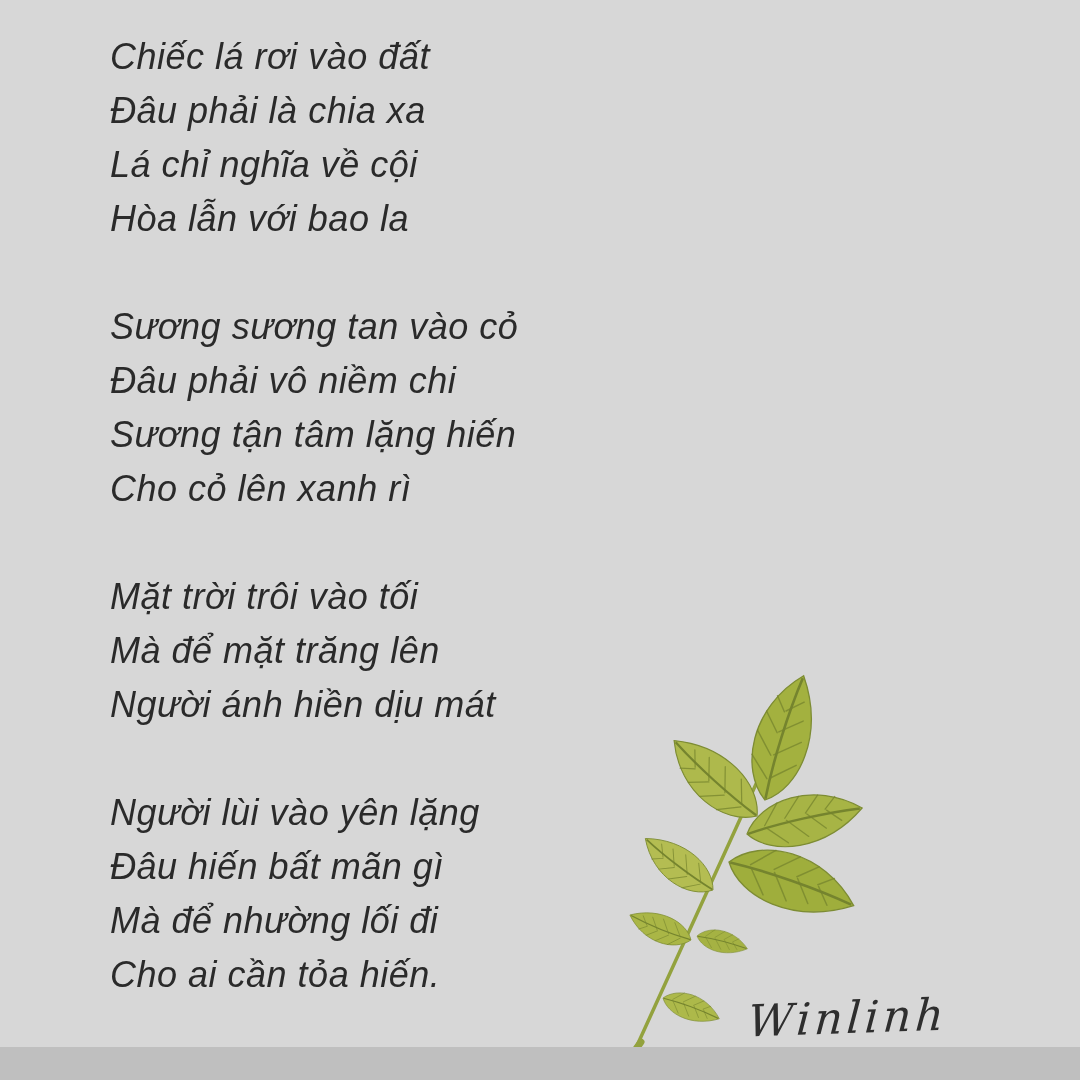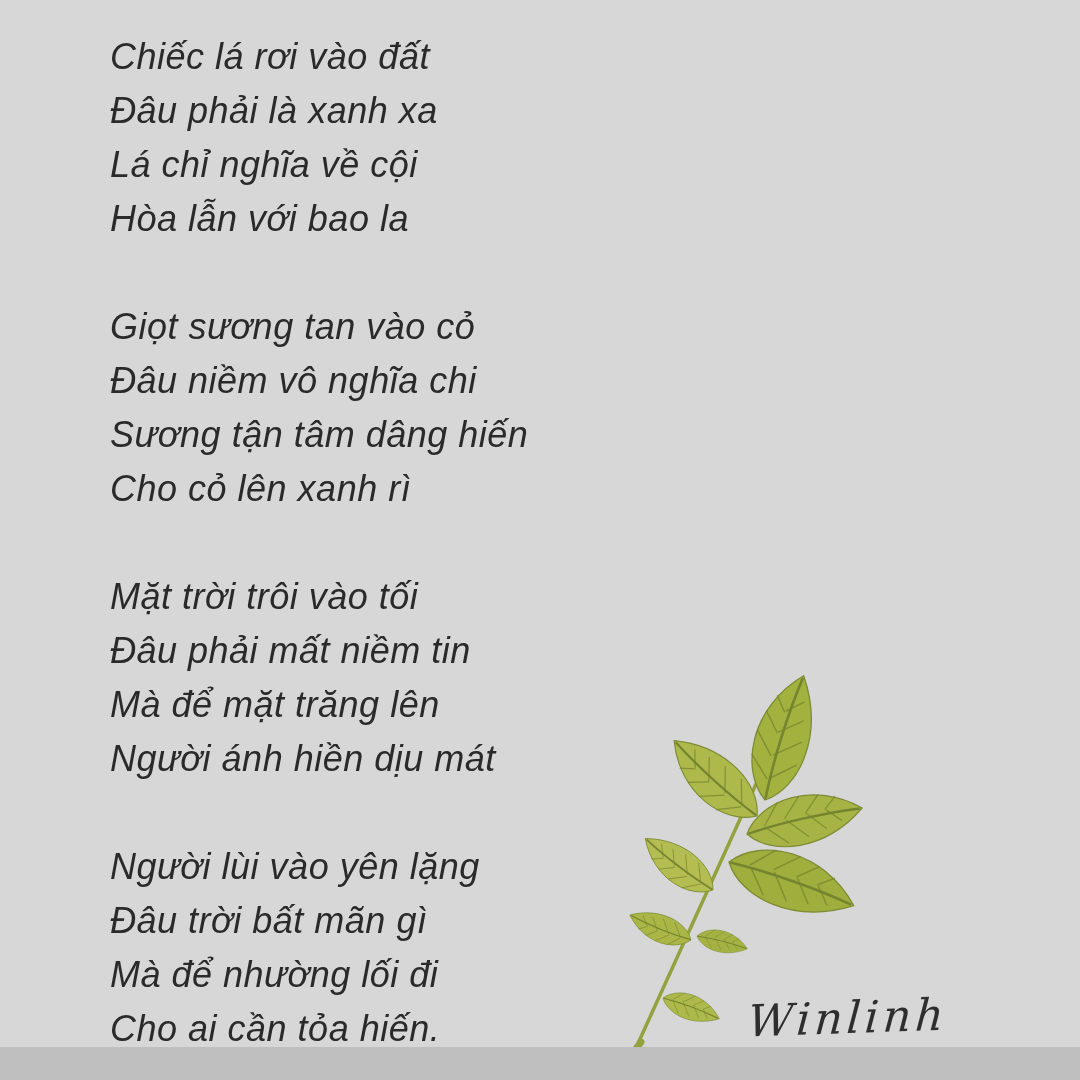--- a/index.html
+++ b/index.html
@@ -54,39 +54,38 @@
   }
 </style>
 </head>
 <body>
 
 <div class="canvas">
 
   <div class="poem">
     <div class="stanza">
       <p>Chiếc lá rơi vào đất</p>
-      <p>Đâu phải là xanh xa</p>
+      <p>Đâu phải là chia xa</p>
       <p>Lá chỉ nghĩa về cội</p>
       <p>Hòa lẫn với bao la</p>
     </div>
     <div class="stanza">
-      <p>Giọt sương tan vào cỏ</p>
-      <p>Đâu niềm vô nghĩa chi</p>
-      <p>Sương tận tâm dâng hiến</p>
+      <p>Sương sương tan vào cỏ</p>
+      <p>Đâu phải vô niềm chi</p>
+      <p>Sương tận tâm lặng hiến</p>
       <p>Cho cỏ lên xanh rì</p>
     </div>
     <div class="stanza">
       <p>Mặt trời trôi vào tối</p>
-      <p>Đâu phải mất niềm tin</p>
       <p>Mà để mặt trăng lên</p>
       <p>Người ánh hiền dịu mát</p>
     </div>
     <div class="stanza">
       <p>Người lùi vào yên lặng</p>
-      <p>Đâu trời bất mãn gì</p>
+      <p>Đâu hiến bất mãn gì</p>
       <p>Mà để nhường lối đi</p>
       <p>Cho ai cần tỏa hiến.</p>
     </div>
   </div>
 
   <div class="leaf-wrap">
     <svg width="300" height="420" viewBox="0 0 300 420" xmlns="http://www.w3.org/2000/svg">
       <defs>
         <g id="lf">
           <path class="blade" d="M0,0 C16,-26 64,-34 100,-3 C62,27 17,22 0,0 Z"></path>

